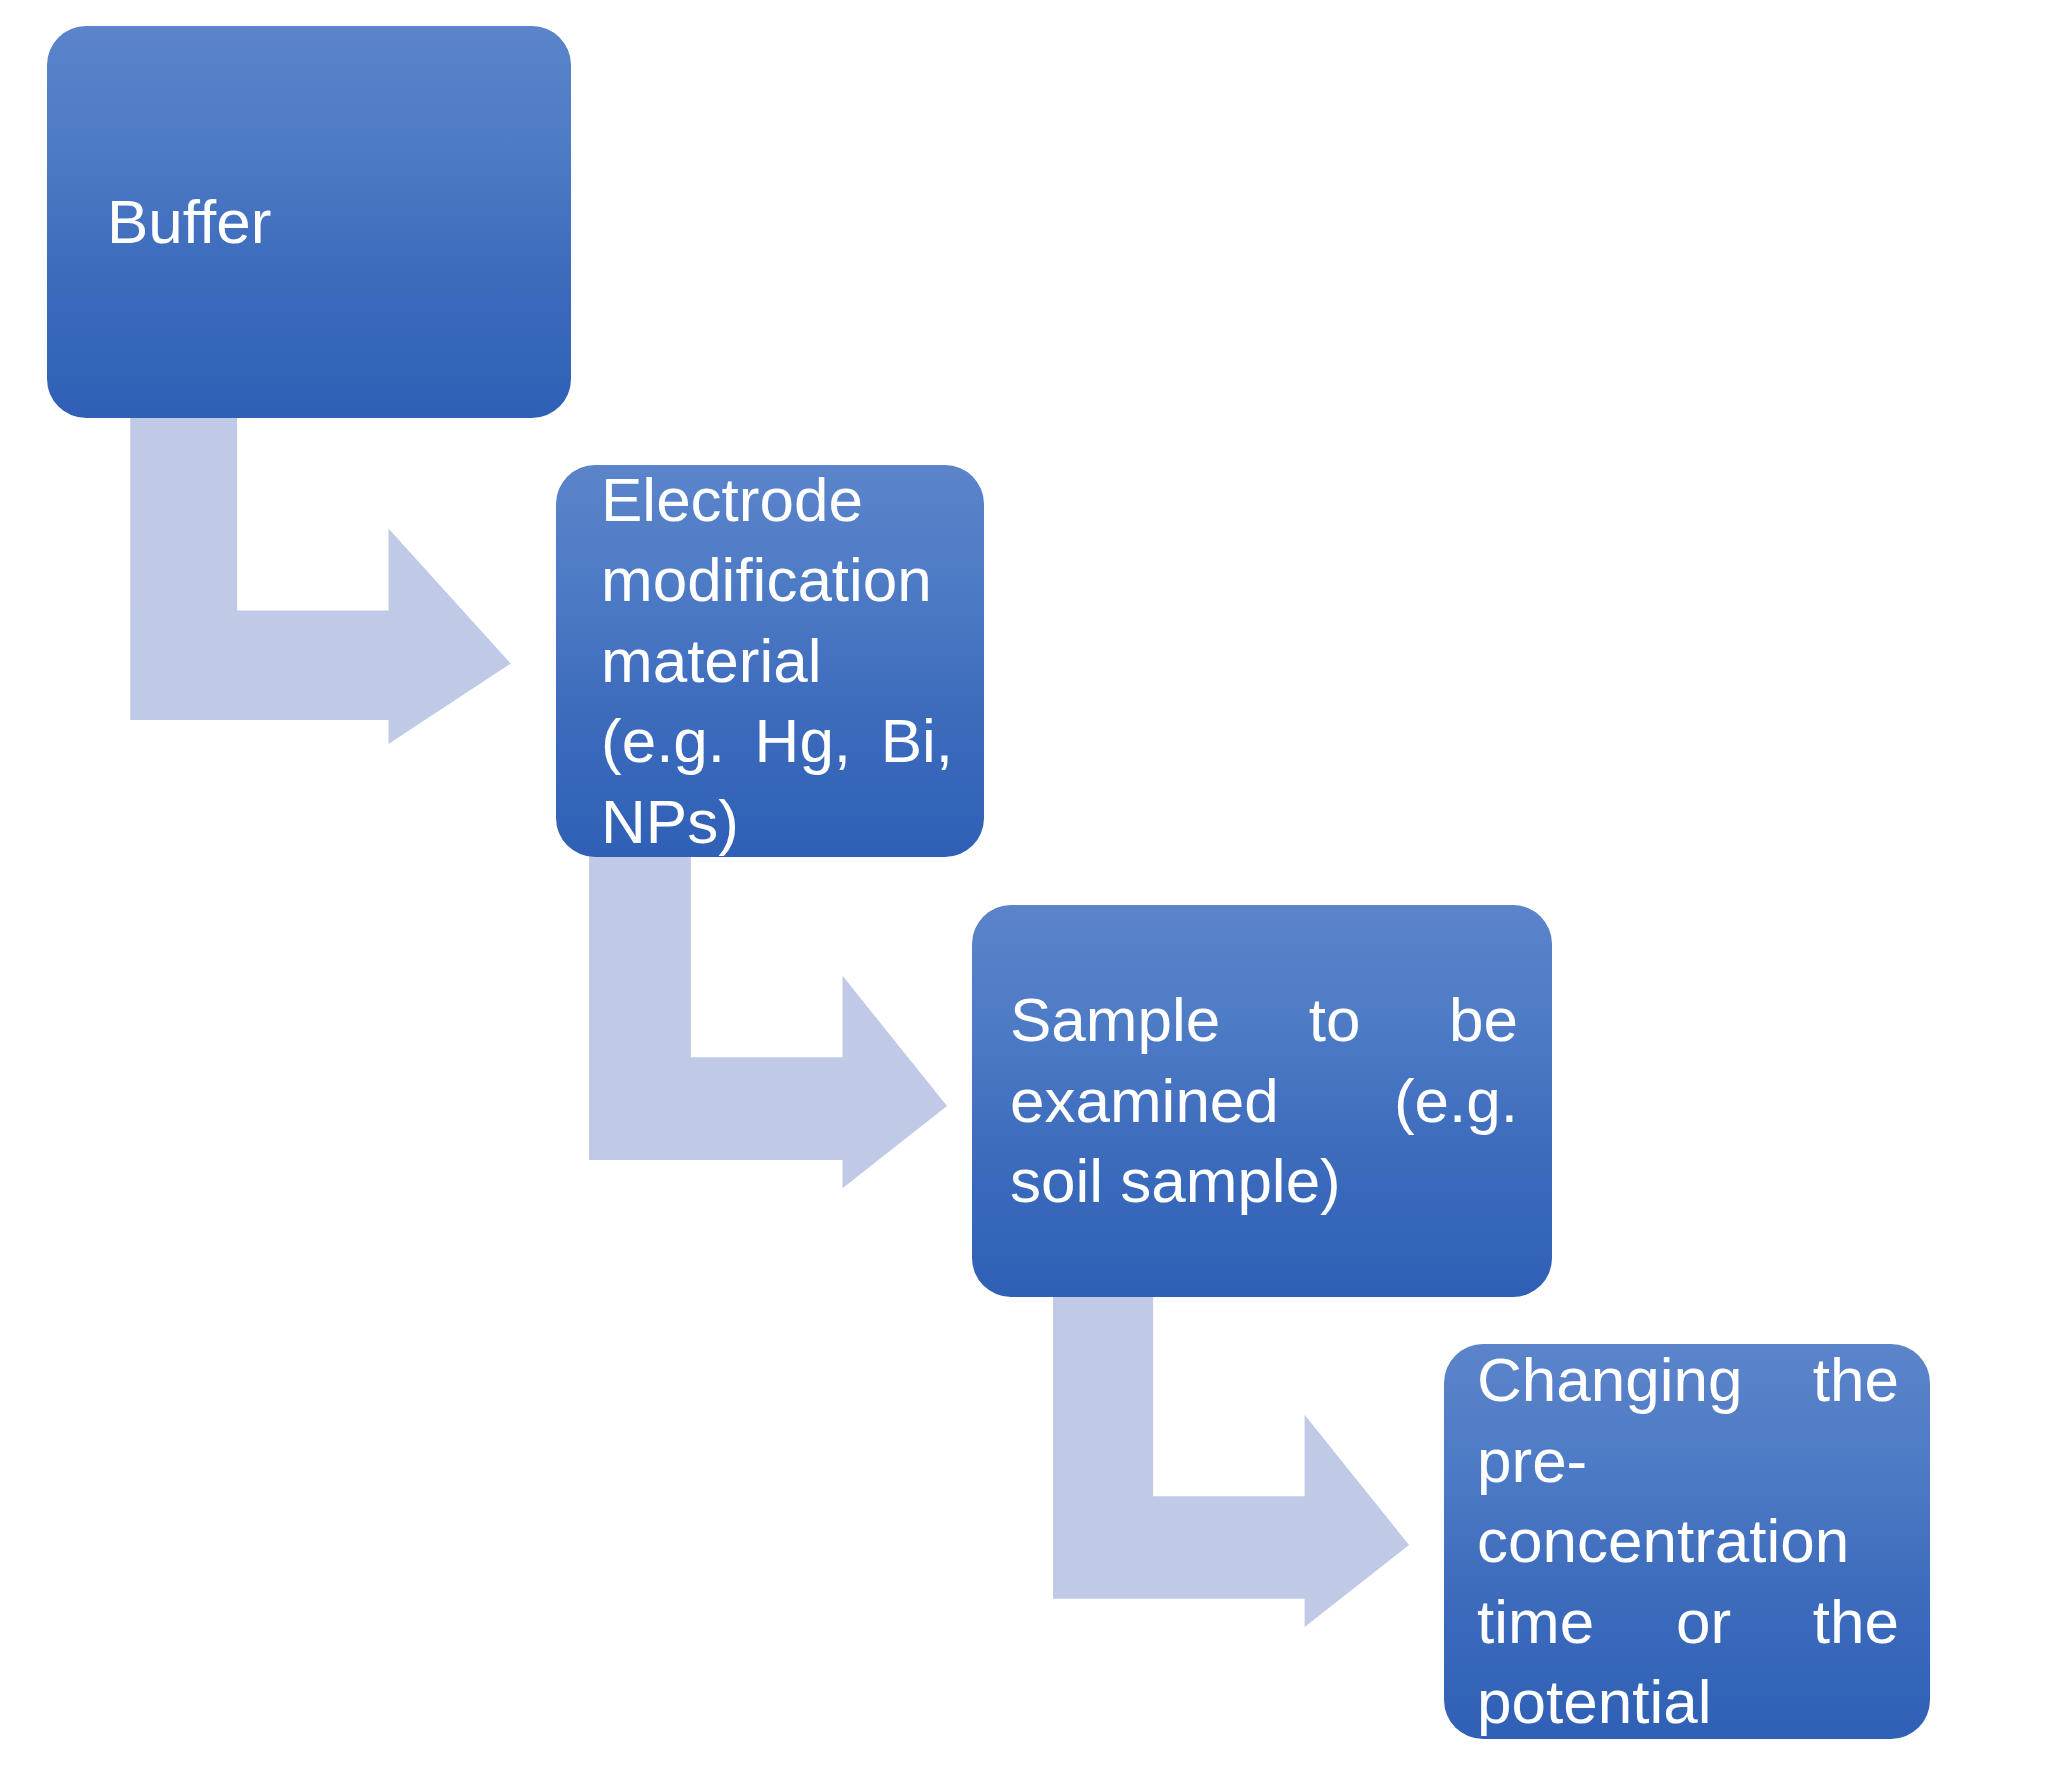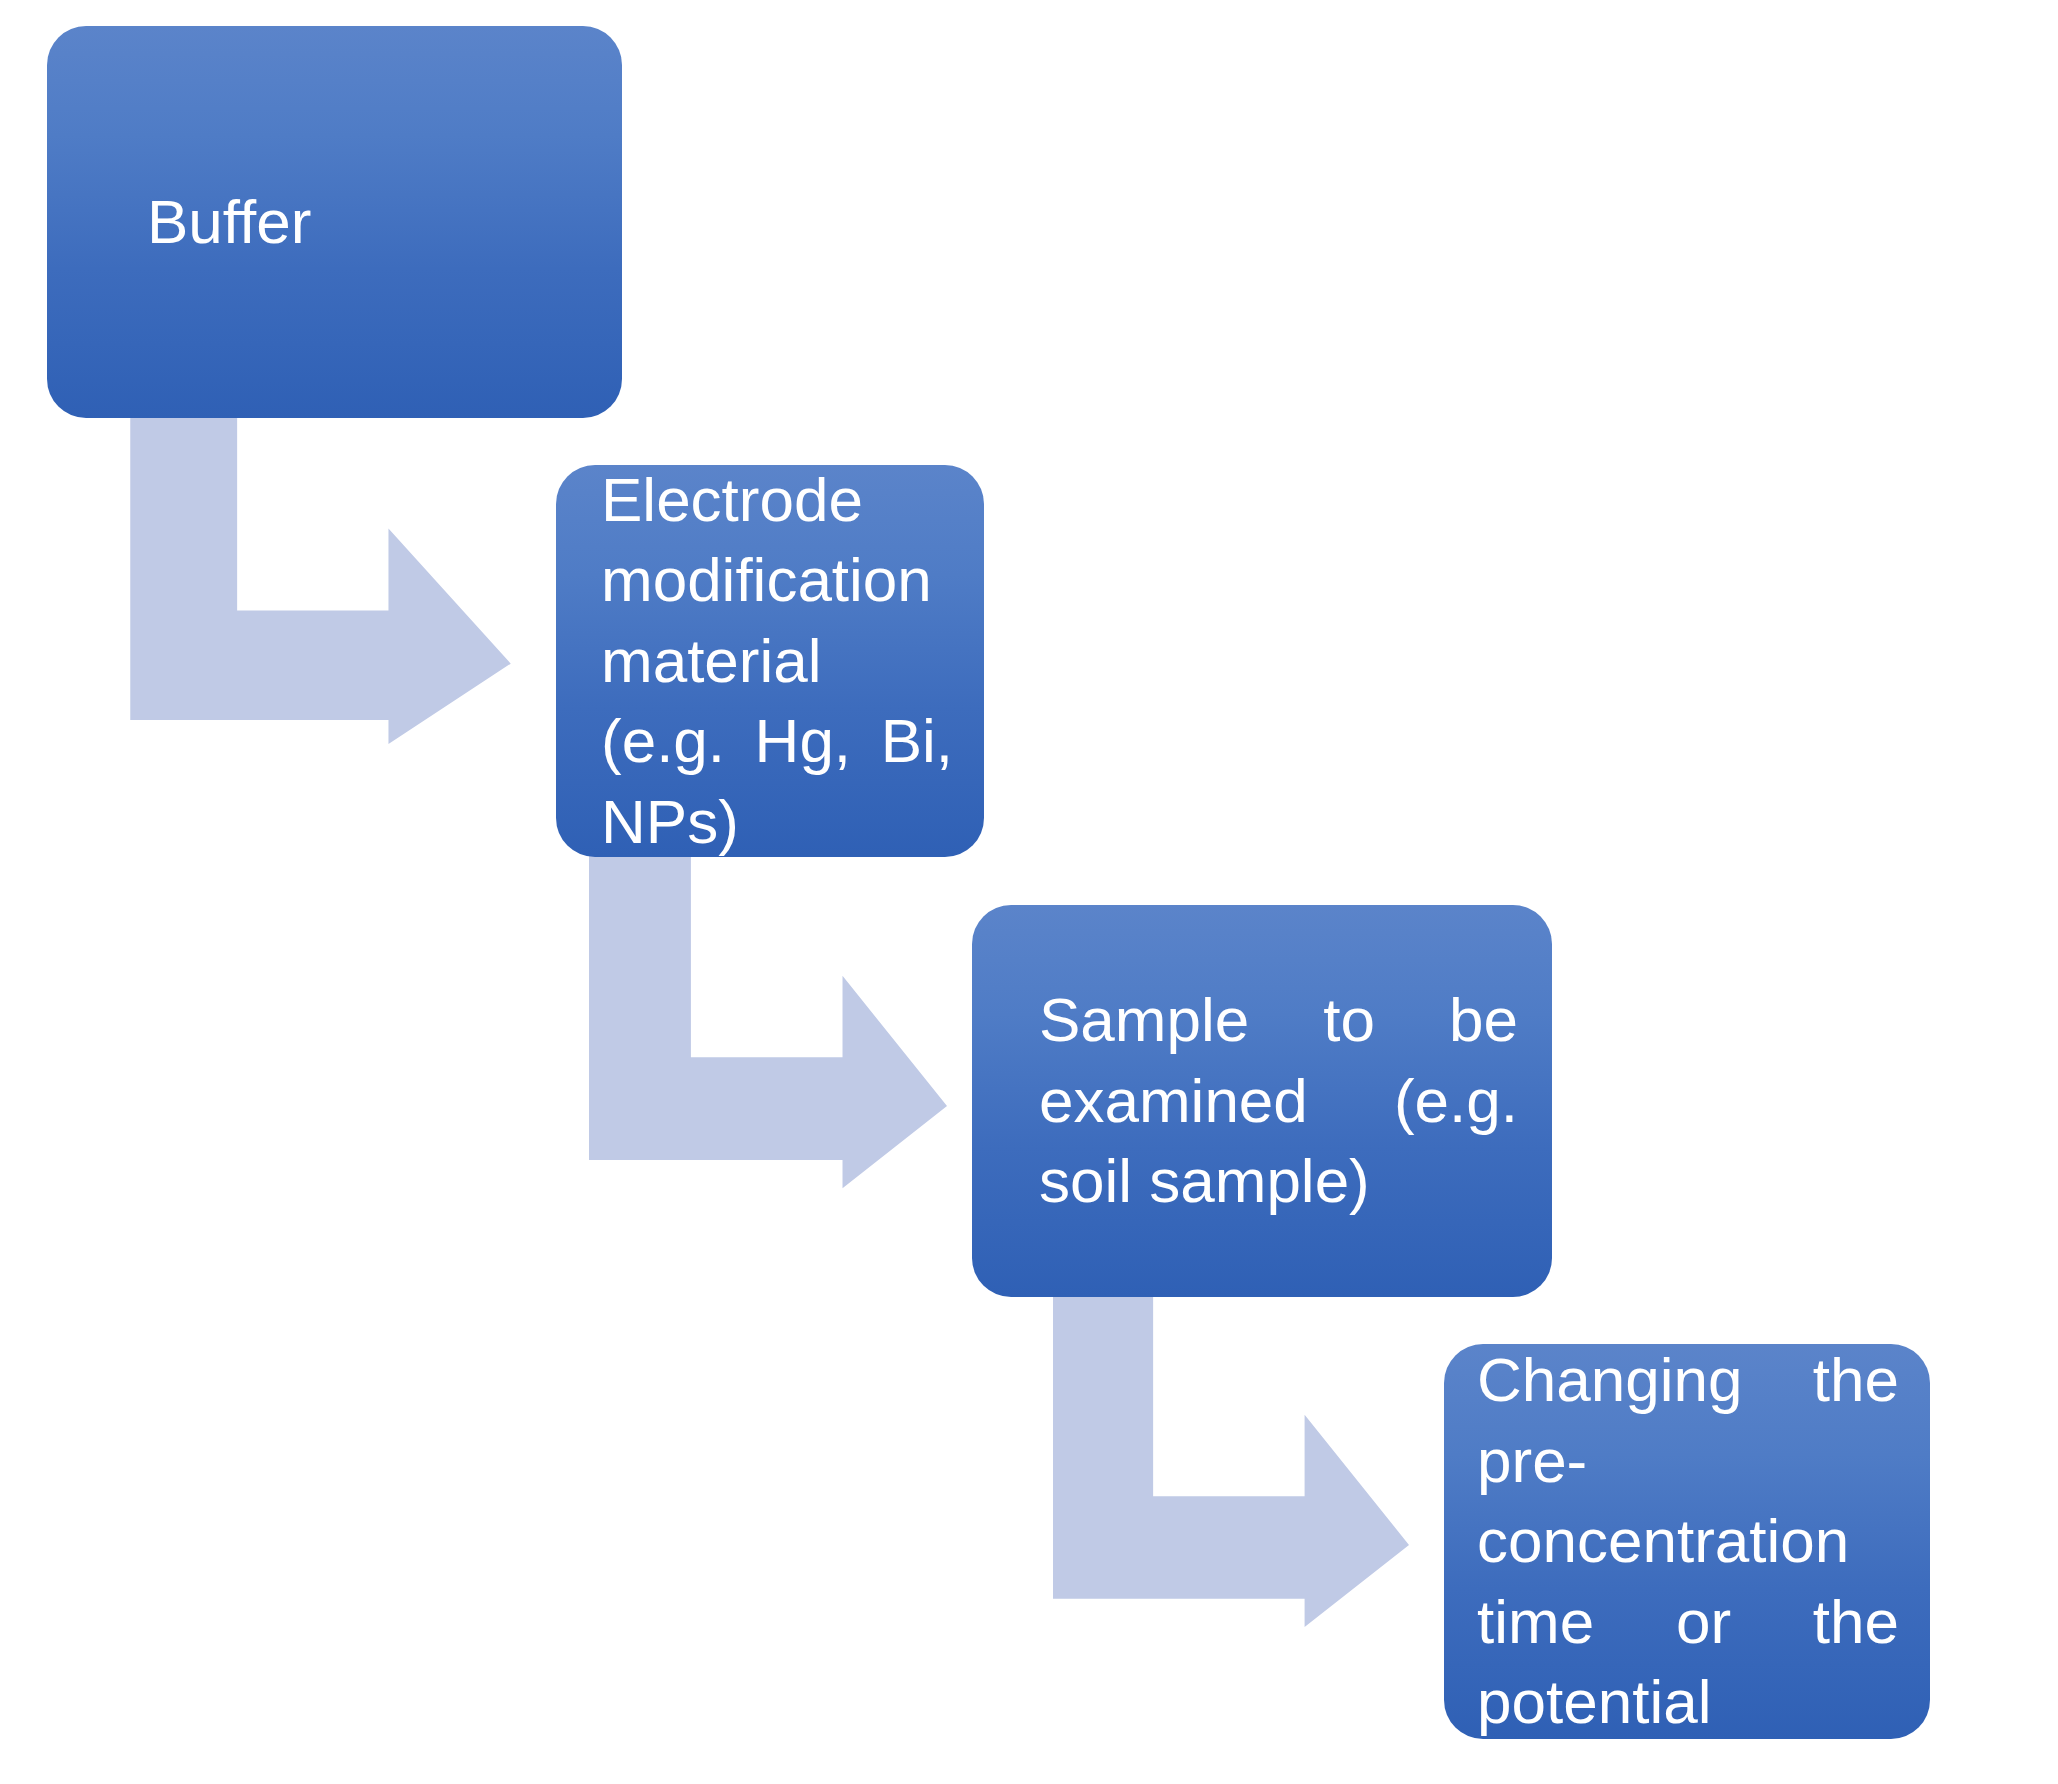--- a/index.html
+++ b/index.html
@@ -35,28 +35,28 @@
     line-height: 1.30;
     color: #ffffff;
     text-align: justify;
     text-align-last: left;
     -webkit-hyphens: none;
     hyphens: none;
     word-spacing: 0px;
   }
 
   
-  #node-buffer   { left: 47px;   top: 26px;   width: 575px; height: 392px; padding-left: 40px; }
+  #node-buffer   { left: 47px;   top: 26px;   width: 524px; height: 392px; }
   #node-buffer .label { padding: 0 0 0 60px; text-align: left; }
 
   #node-electrode { left: 526px;  top: 465px;  width: 428px; height: 392px; margin-left: 30px; }
   #node-electrode .label { padding: 0 31px 0 45px; }
 
   #node-sample   { left: 972px; top: 905px; width: 580px; height: 392px; }
-  #node-sample .label { padding: 0 34px 0 67px; }
+  #node-sample .label { padding: 0 34px 0 38px; }
 
   #node-potential{ left: 1444px; top: 1344px; width: 486px; height: 395px; }
   #node-potential .label { padding: 0 31px 0 33px; }
 
   
   .arrow {
     position: absolute;
     z-index: 1;
   }
   .arrow svg { display: block; }

